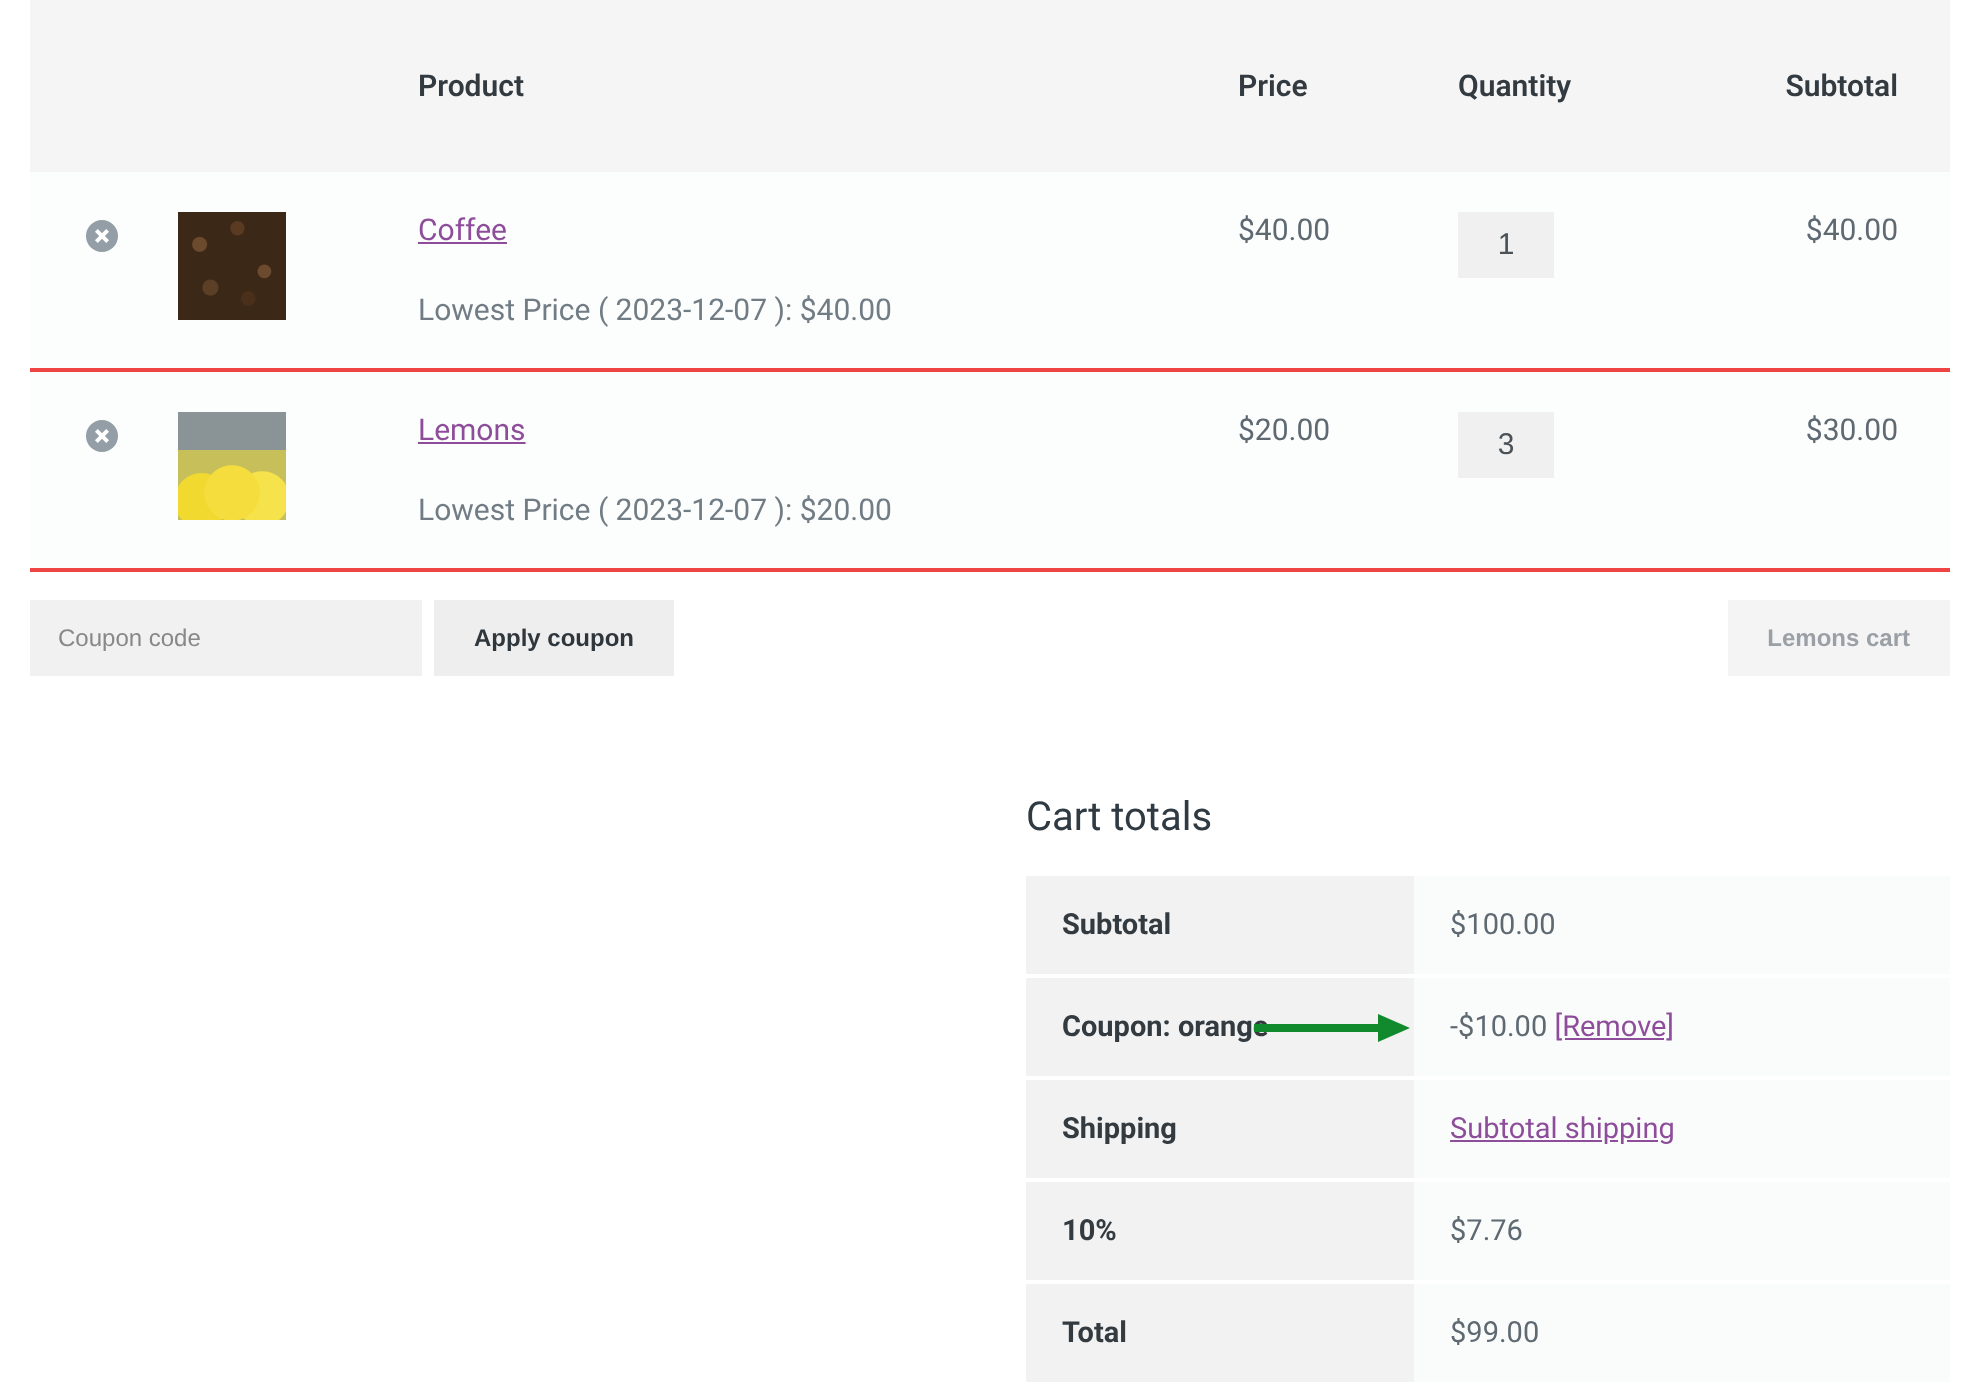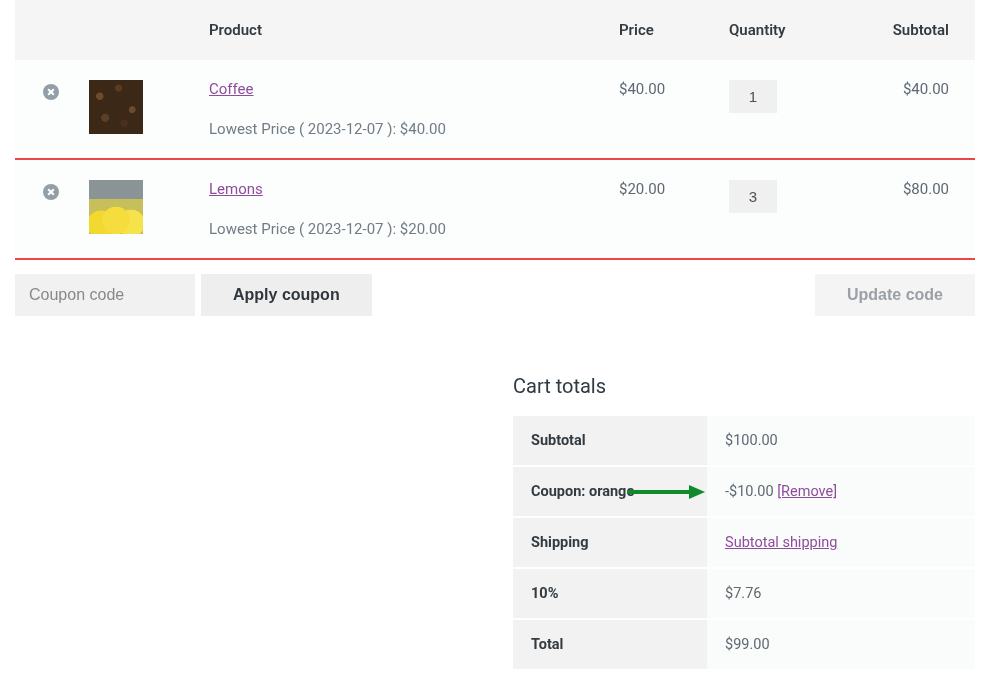--- a/index.html
+++ b/index.html
@@ -10,21 +10,21 @@
       background: #fff;
       width: 990px;
       padding: 0 15px;
     }
     .cart-table { width: 100%; border-collapse: collapse; }
     .cart-table thead th {
       background: #f5f5f5;
       font-weight: 600;
       color: #333b41;
       text-align: left;
-      padding: 21px 14px;
+      padding: 34px 14px;
     }
     .cart-table thead th.col-remove { width: 60px; }
     .cart-table thead th.col-thumb { width: 120px; }
     .cart-table thead th.col-product { }
     .cart-table thead th.col-price { width: 110px; margin-top: 44px; }
     .cart-table thead th.col-qty { width: 130px; }
     .cart-table thead th.col-subtotal { width: 130px; text-align: right; padding-right: 26px; }
     .cart-table tbody tr { border-bottom: 2px solid #ef4444; background: #fcfdfd; }
     .cart-table tbody td {
       padding: 20px 14px;
@@ -91,31 +91,31 @@
     }
     .cart-actions {
       margin-top: 14px;
       display: flex;
       align-items: center;
     }
     .coupon-input {
       background: #f1f1f1;
       border: none;
       padding: 12px 14px;
-      font-size: 16px;
+      font-size: 12px;
       color: #666;
-      width: 180px;
+      width: 196px;
       margin-right: 6px;
     }
     .coupon-input::placeholder { color: #888; }
     .btn {
       background: #eeeeee;
       border: none;
-      padding: 12px 32px;
-      font-size: 16px;
+      padding: 12px 20px;
+      font-size: 12px;
       color: #2f363c;
       font-weight: 600;
       cursor: pointer;
     }
     .btn-update {
       margin-left: auto;
       color: #9aa0a6;
       background: #f4f4f4;
     }
     .cart-totals-wrap {
@@ -203,29 +203,29 @@
         <span class="thumb lemons"></span>
       </td>
       <td>
         <a class="product-link">Lemons</a>
         <span class="lowest-price">Lowest Price ( 2023-12-07 ): $20.00</span>
       </td>
       <td>$20.00</td>
       <td>
         <input class="qty-input" value="3" style="">
       </td>
-      <td class="col-subtotal">$80.00</td>
+      <td class="col-subtotal">$30.00</td>
     </tr>
   </tbody>
 </table>
 
 <div class="cart-actions">
   <input class="coupon-input" placeholder="Coupon code" style="">
   <button class="btn">Apply coupon</button>
-  <button class="btn btn-update">Update code</button>
+  <button class="btn btn-update">Lemons cart</button>
 </div>
 
 <div class="cart-totals-wrap">
   <h2 class="cart-totals-title">Cart totals</h2>
   <table class="totals-table">
     <tbody>
         <tr>
       <th>Subtotal</th>
       <td>$100.00</td>
     </tr>

